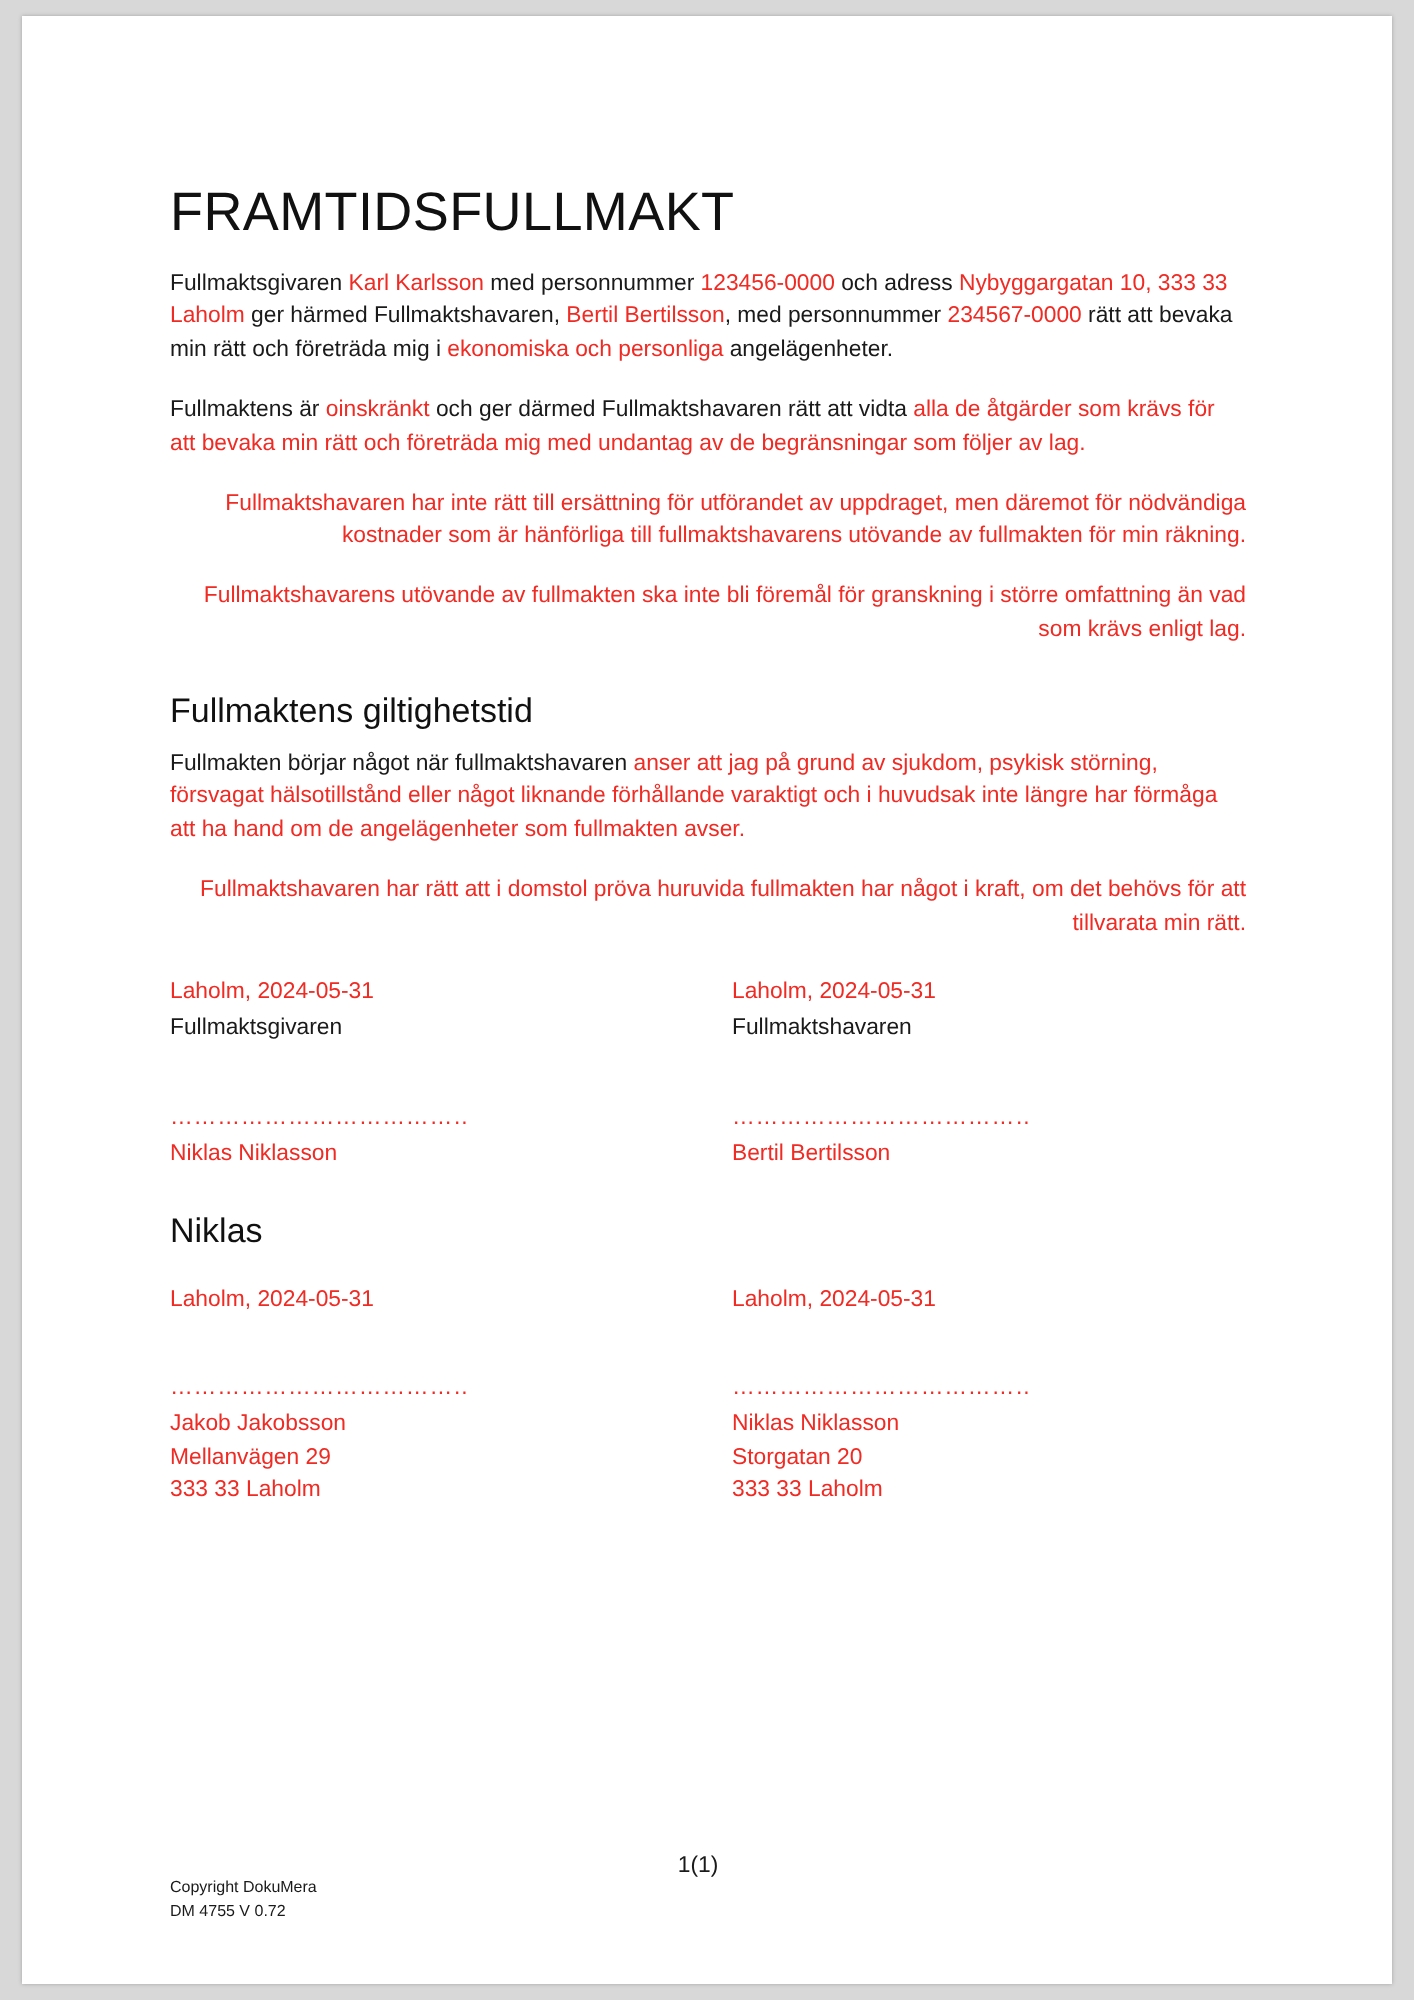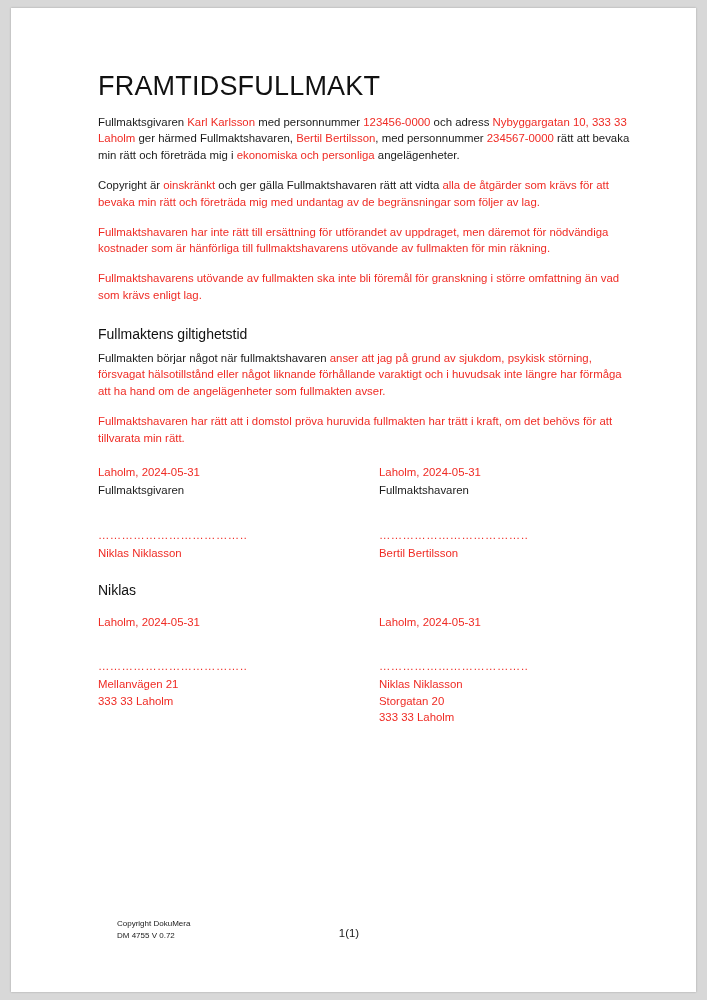--- a/index.html
+++ b/index.html
@@ -19,47 +19,47 @@
     top: 8px;
     width: 685px;
     height: 984px;
     background: #ffffff;
     box-shadow: 0 0 2px rgba(0,0,0,0.25);
     overflow: hidden;
   }
   .content {
     position: absolute;
     left: 74px;
-    top: 64px;
+    top: 84px;
     width: 538px;
-    margin-left: 13px;
   }
   h1.doc-title {
     font-size: 27px;
     font-weight: normal;
     letter-spacing: 0.2px;
     color: #111111;
     margin: 0 0 12px 0;
     line-height: 1.1;
   }
   p.para {
     font-size: 11.4px;
     line-height: 1.47;
     color: #1a1a1a;
     margin: 0 0 13px 0;
     text-align: left;
   }
   p.para.red {
     color: #ef2b24;
+    text-align: right;
   }
   .red {
     color: #ef2b24;
   }
   h2.section {
-    font-size: 14px;
+    font-size: 17px;
     font-weight: normal;
     color: #111111;
     margin: 22px 0 8px 0;
   }
   h2.section.tight {
     margin-top: 24px;
   }
   .sign-block {
     position: relative;
     margin-top: 18px;
@@ -126,48 +126,47 @@
     left: 0;
     top: 919px;
     width: 676px;
     text-align: center;
     font-size: 11.4px;
     color: #1a1a1a;
   }
   .footer {
     position: absolute;
     left: 74px;
-    top: 910px;
+    top: 930px;
     font-size: 8px;
     line-height: 1.45;
     color: #1a1a1a;
-    margin-left: 32px;
   }
 </style>
 </head>
 <body>
 
 <div class="page">
   <div class="content">
 
     <h1 class="doc-title">FRAMTIDSFULLMAKT</h1>
 
     <p class="para"><span>Fullmaktsgivaren </span><span class="red">Karl Karlsson</span><span> med personnummer </span><span class="red">123456-0000</span><span> och adress </span><span class="red">Nybyggargatan 10, 333 33 Laholm</span><span> ger härmed Fullmaktshavaren, </span><span class="red">Bertil Bertilsson</span><span>, med personnummer </span><span class="red">234567-0000</span><span> rätt att bevaka min rätt och företräda mig i </span><span class="red">ekonomiska och personliga</span><span> angelägenheter.</span></p>
 
-    <p class="para"><span>Copyright är </span><span class="red">oinskränkt</span><span> och ger gälla Fullmaktshavaren rätt att vidta </span><span class="red">alla de åtgärder som krävs för att bevaka min rätt och företräda mig med undantag av de begränsningar som följer av lag.</span></p>
+    <p class="para"><span>Fullmaktens är </span><span class="red">oinskränkt</span><span> och ger därmed Fullmaktshavaren rätt att vidta </span><span class="red">alla de åtgärder som krävs för att bevaka min rätt och företräda mig med undantag av de begränsningar som följer av lag.</span></p>
 
     <p class="para red">Fullmaktshavaren har inte rätt till ersättning för utförandet av uppdraget, men däremot för nödvändiga kostnader som är hänförliga till fullmaktshavarens utövande av fullmakten för min räkning.</p>
 
     <p class="para red">Fullmaktshavarens utövande av fullmakten ska inte bli föremål för granskning i större omfattning än vad som krävs enligt lag.</p>
 
     <h2 class="section">Fullmaktens giltighetstid</h2>
 
     <p class="para"><span>Fullmakten börjar något när fullmaktshavaren </span><span class="red">anser att jag på grund av sjukdom, psykisk störning, försvagat hälsotillstånd eller något liknande förhållande varaktigt och i huvudsak inte längre har förmåga att ha hand om de angelägenheter som fullmakten avser.</span></p>
 
-    <p class="para red">Fullmaktshavaren har rätt att i domstol pröva huruvida fullmakten har trätt i kraft, om det behövs för att tillvarata min rätt.</p>
+    <p class="para red">Fullmaktshavaren har rätt att i domstol pröva huruvida fullmakten har något i kraft, om det behövs för att tillvarata min rätt.</p>
 
     <div class="sign-block">
       <div class="sign-col left">
         <div class="sign-date">Laholm, 2024-05-31</div>
         <div class="sign-role">Fullmaktsgivaren</div>
         <div class="dotline">…………………………………………………</div>
         <div class="sign-name">Niklas Niklasson</div>
       </div>
       <div class="sign-col right">
         <div class="sign-date">Laholm, 2024-05-31</div>
@@ -177,21 +176,22 @@
       </div>
     </div>
 
     <h2 class="section tight">Niklas</h2>
 
 
     <div class="witness-block">
       <div class="witness-col left">
         <div class="witness-date">Laholm, 2024-05-31</div>
         <div class="witness-dotline">…………………………………………………</div>
-        <div>Mellanvägen 21</div>
+        <div>Jakob Jakobsson</div>
+        <div>Mellanvägen 29</div>
         <div>333 33 Laholm</div>
       </div>
       <div class="witness-col right">
         <div class="witness-date">Laholm, 2024-05-31</div>
         <div class="witness-dotline">…………………………………………………</div>
         <div>Niklas Niklasson</div>
         <div>Storgatan 20</div>
         <div>333 33 Laholm</div>
       </div>
     </div>

